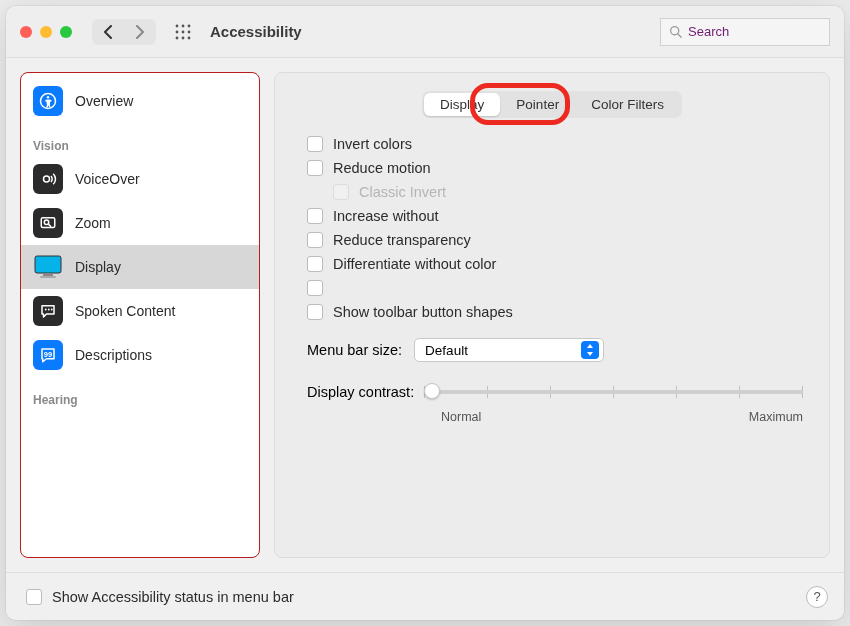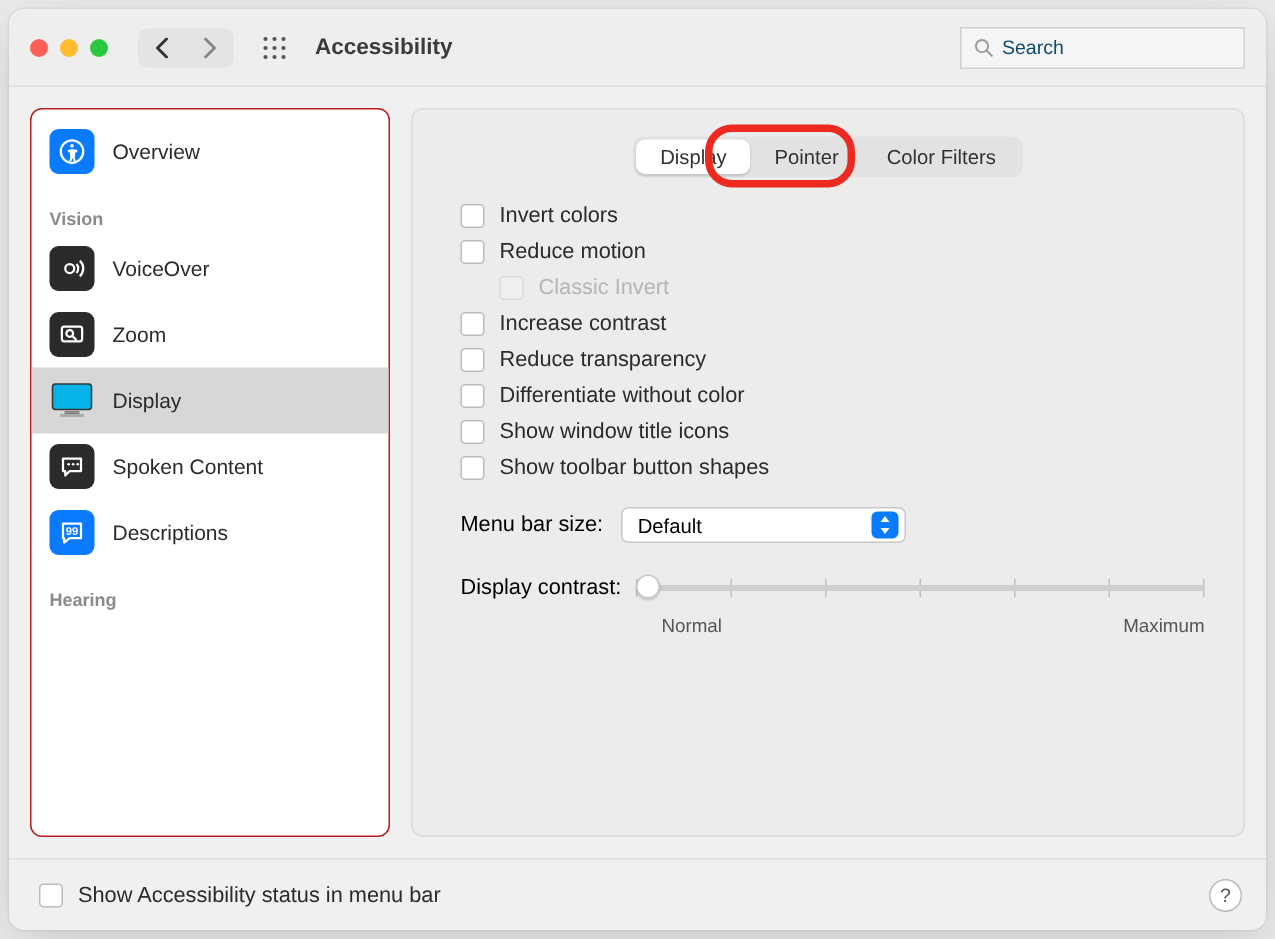--- a/index.html
+++ b/index.html
@@ -7,21 +7,21 @@
 .window{width:838px;height:614px;margin:0 auto;background:#f0f0f0;border-radius:10px;box-shadow:0 10px 40px rgba(0,0,0,.15),0 0 0 1px rgba(0,0,0,.05);overflow:hidden;display:flex;flex-direction:column}
 .toolbar{height:52px;display:flex;align-items:center;padding:0 14px;gap:14px;background:#eeeeee;border-bottom:1px solid #ddd}
 .traffic{display:flex;gap:8px}
 .traffic .dot{width:12px;height:12px;border-radius:50%}
 .dot.red{background:#ff5f57}.dot.yellow{background:#febc2e}.dot.green{background:#28c840}
 .navbtns{display:flex;background:#e4e4e4;border-radius:6px;overflow:hidden;margin-left:6px}
 .navbtns button{width:32px;height:26px;border:none;background:transparent;display:flex;align-items:center;justify-content:center;color:#888;cursor:pointer}
 .navbtns button.enabled{color:#333}
 .grid-icon{display:flex;align-items:center;justify-content:center;width:26px;color:#555}
 .title{font-size:15px;font-weight:600;color:#3b3b3b;flex:1}
-.search{display:flex;align-items:center;gap:6px;width:190px;height:28px;border:1px solid #d0d0d0;background:#f5f5f5;border-radius:0;padding:0 8px;color:#0c4a6e;font-size:13px}
+.search{display:flex;align-items:center;gap:6px;width:170px;height:28px;border:1px solid #d0d0d0;background:#f5f5f5;border-radius:0;padding:0 8px;color:#701a75;font-size:13px}
 .body{flex:1;display:flex;padding:14px;gap:14px;min-height:0}
 .sidebar{width:240px;background:#fff;border:1px solid #b91c1c;border-radius:8px;overflow-y:auto;padding-top:6px}
 .sb-item{display:flex;align-items:center;gap:12px;height:44px;padding:0 12px;cursor:pointer;border-bottom:0}
 .sb-item.selected{background:#d7d7d7}
 .sb-header{font-size:12px;font-weight:600;color:#8a8a8a;padding:16px 12px 4px}
 .sb-icon{width:30px;height:30px;border-radius:6px;display:flex;align-items:center;justify-content:center;flex-shrink:0}
 .sb-label{font-size:14px;color:#2b2b2b}
 .content{flex:1;background:#ececec;border:1px solid #dcdcdc;border-radius:8px;padding:18px 26px;display:flex;flex-direction:column;position:relative}
 .seg-wrap{display:flex;justify-content:center;margin-bottom:18px;position:relative}
 .segmented{display:flex;background:#e2e2e2;border-radius:7px;padding:2px;position:relative}
@@ -176,33 +176,32 @@
         <label class="check-row">
             <span class="checkbox"></span>
             <span>Reduce motion</span>
           </label>
         <label class="check-row indented">
             <span class="checkbox"></span>
             <span>Classic Invert</span>
           </label>
         <label class="check-row">
             <span class="checkbox"></span>
-            <span>Increase contrast</span>
+            <span>Increase without</span>
           </label>
         <label class="check-row">
             <span class="checkbox"></span>
             <span>Reduce transparency</span>
           </label>
         <label class="check-row">
             <span class="checkbox"></span>
             <span>Differentiate without color</span>
           </label>
         <label class="check-row">
             <span class="checkbox"></span>
-            <span>Show window title icons</span>
           </label>
         <label class="check-row">
             <span class="checkbox"></span>
             <span>Show toolbar button shapes</span>
           </label>
       </div>
 
       <div class="row-label-control">
         <span>Menu bar size:</span>
         <div class="select">

